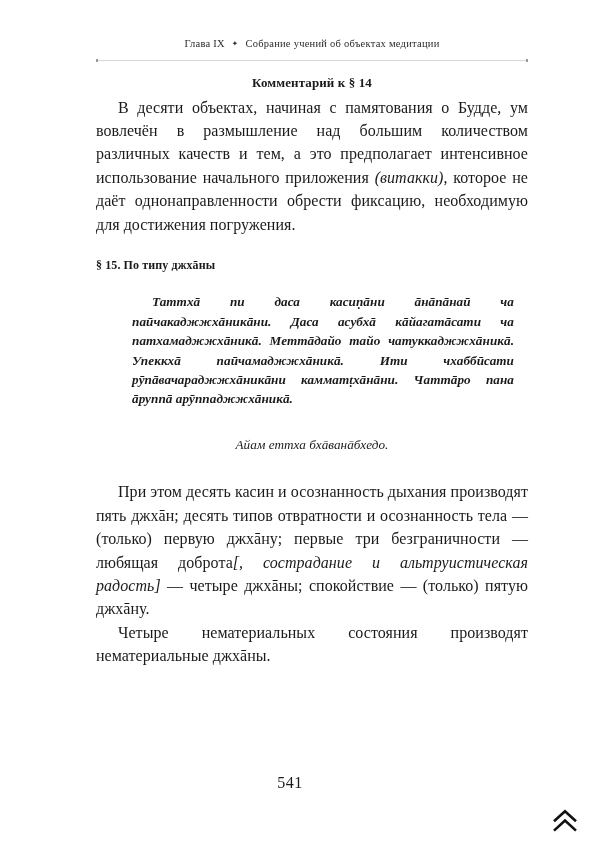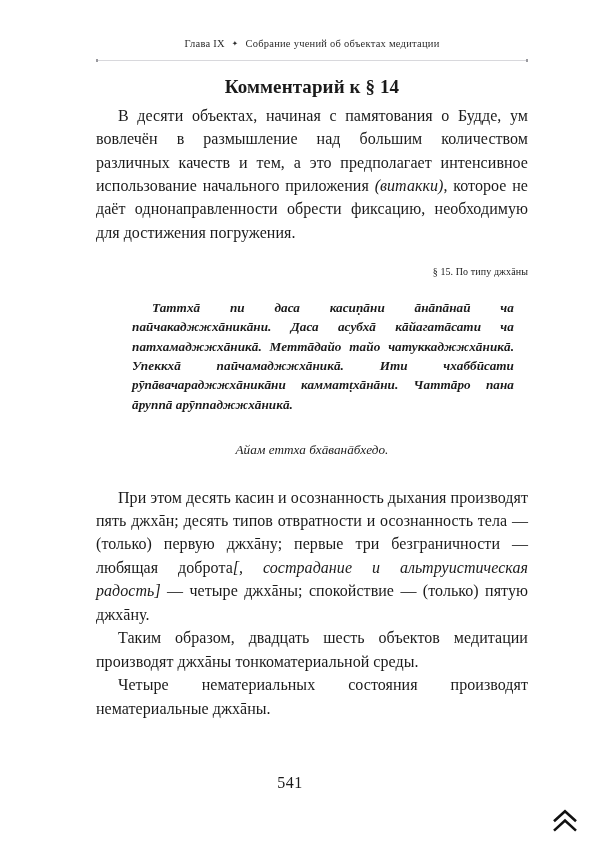--- a/index.html
+++ b/index.html
@@ -70,32 +70,32 @@
   
   .col {
     position: absolute;
     left: 96px;
     top: 74px;
     width: 432px;
   }
 
   h2.section-title {
     margin: 0;
-    font-size: 19px;
+    font-size: 13px;
     font-weight: bold;
     text-align: center;
     letter-spacing: 0.1px;
     line-height: 1.35;
   }
 
   h2.section-title-2 {
     margin: 0;
-    font-size: 10px;
-    font-weight: normal;
-    text-align: right;
+    font-size: 12px;
+    font-weight: bold;
+    text-align: left;
     letter-spacing: 0.1px;
     line-height: 1.35;
   }
 
   p.body {
     margin: 0;
     font-size: 16px;
     line-height: 1.465;
     text-align: justify;
     text-indent: 22px;
@@ -184,21 +184,20 @@
     <p class="pali-block">Таттхā пи даса касиṇāни āнāпāнаӣ ча паӣчакаджжхāникāни. Даса асубхā кāйагатāсати ча патхамаджжхāникā. Меттāдайо тайо чатуккаджжхāникā. Упеккхā паӣчамаджжхāникā. Ити чхаббӣсати рӯпāвачараджжхāникāни  камматṭхāнāни. Чаттāро пана āруппā арӯппаджжхāникā.</p>
 
     <div class="sp-3"></div>
 
     <p class="pali-single">Айам еттха бхāванāбхедо.</p>
 
     <div class="sp-4"></div>
 
     <p class="body"><span>При этом десять касин и осознанность дыхания производят пять джхāн; десять типов отвратности и осознанность тела — (только) первую джхāну; первые три безграничности — любящая доброта</span><em>[, сострадание и альтруистическая радость]</em><span> — четыре джхāны; спокойствие — (только) пятую джхāну.</span></p>
 
-    <p class="body">Таким образом, двадцать шесть объектов медитации производят джхāны тонкоматериальной среды.</p>
 
     <p class="body">Четыре нематериальных состояния производят нематериальные джхāны.</p>
 
     <div class="sp-5"></div>
 
 
   </div>
 
   <div class="folio">541</div>
 

